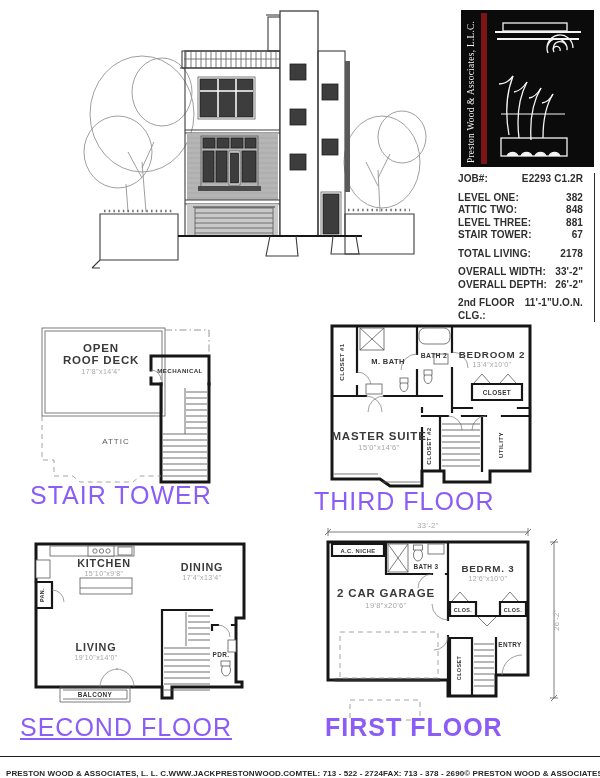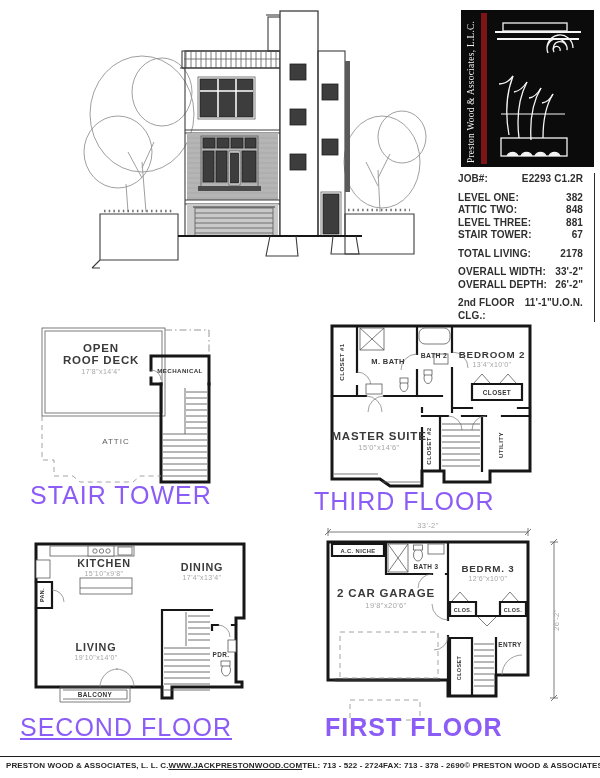--- a/index.html
+++ b/index.html
@@ -15,23 +15,23 @@
   .info-gap{height:6px;}
 
   
   .plan-title{font-size:25px;color:#8b5cf6;letter-spacing:1px;text-align:left;font-weight:normal;}
   .t-stair{left:30px;top:481px;width:185px;}
   .t-third{left:314px;top:487px;width:222px;}
   .t-second{left:20px;top:713px;width:232px;text-decoration:underline;}
   .t-first{left:325px;top:713px;width:228px;font-weight:bold;}
 
   
-  .footer{left:0;top:756px;width:600px;border-top:1.5px solid #1c1c1c;padding:4px 6px 0 6px;box-sizing:border-box;
+  .footer{left:0;top:756px;width:600px;border-top:1.5px solid #1c1c1c;padding:12px 6px 0 6px;box-sizing:border-box;
           display:flex;justify-content:space-between;font-size:8px;font-weight:bold;color:#262626;letter-spacing:0.1px;white-space:nowrap;}
-  .footer .site{text-decoration:underline;text-align:center;}
+  .footer .site{text-align:center;}
 
   
   svg{display:block;}
   .wall{stroke:#161616;stroke-width:3;fill:none;stroke-linecap:square;}
   .wall2{stroke:#161616;stroke-width:2.2;fill:none;stroke-linecap:square;}
   .thin{stroke:#5a5a5a;stroke-width:0.8;fill:none;}
   .fix{stroke:#5a5a5a;stroke-width:0.8;fill:#ffffff;}
   .dash{stroke:#9a9a9a;stroke-width:0.9;fill:none;stroke-dasharray:5 4;}
   .dashdot{stroke:#8a8a8a;stroke-width:0.9;fill:none;stroke-dasharray:7 3 1.5 3;}
   .stair{stroke:#4c4c4c;stroke-width:0.8;fill:none;}

